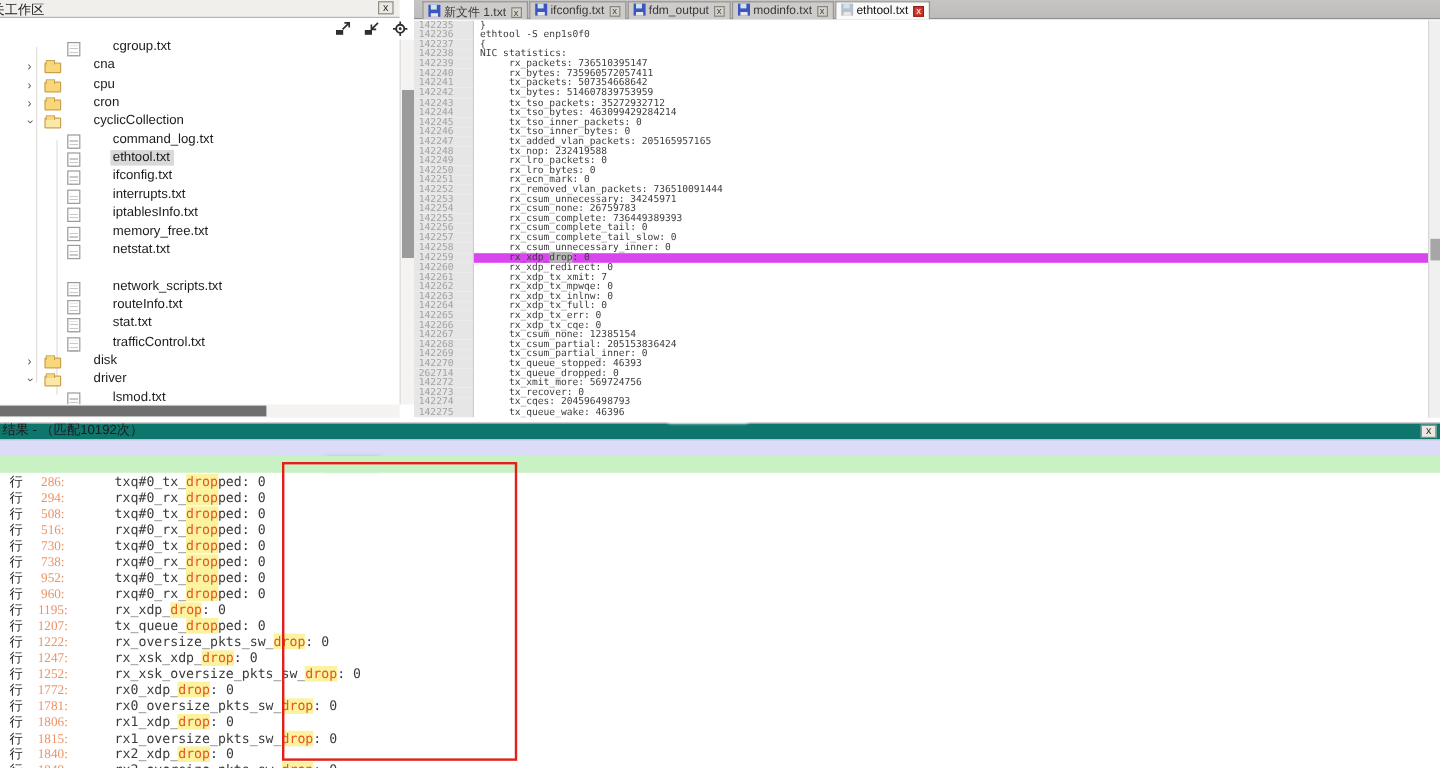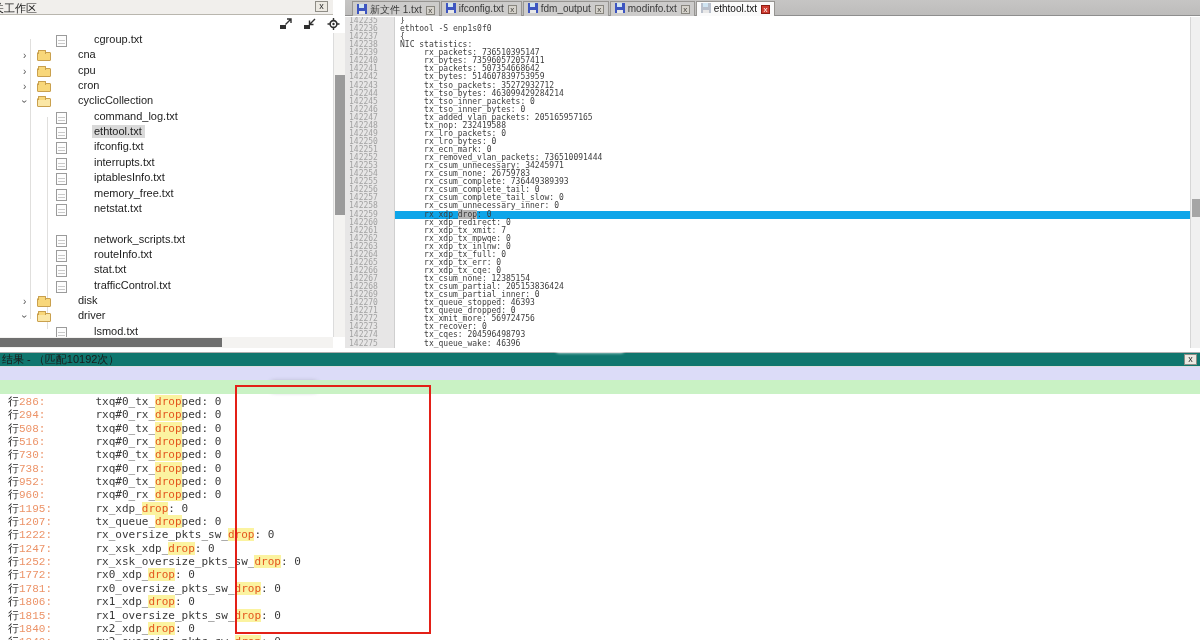--- a/index.html
+++ b/index.html
@@ -62,21 +62,21 @@
           background:#d6d3cc; color:#44423c; font-size:8px; line-height:7px; text-align:center;
           vertical-align:0px; }
   .tab.active .tabx { background:#cf3b30; border-color:#8e1d14; color:#fff; }
 
   #editor-area { left:0; top:17px; width:845px; height:331px; overflow:hidden;
                  font-family:"DejaVu Sans Mono", monospace; font-size:8px; line-height:8.07px; }
   .eline { display:flex; height:8.07px; }
   .eline .num  { width:50px; flex:0 0 50px; background:#e7e6e6; color:#a2a2a2;
                  padding-left:4px; border-right:1px solid #cfcfcf; }
   .eline .code { flex:1; padding-left:5px; white-space:pre; color:#3d3d3d; }
-  .eline.hl .code { background:#0ea5e9; }
+  .eline.hl .code { background:#d946ef; }
   .eline .gm { background:#b5b5b5; }
   #ed-vscroll { left:845px; top:17px; width:10px; height:331px; background:#f0f0f0;
                 border-left:1px solid #d6d6d6; }
   #ed-vthumb { position:absolute; left:1px; top:182px; width:8px; height:18px; background:#a6a6a6; }
 
   
   #bottom-panel { left:0; top:352px; width:1200px; height:288px; background:#fff;
                   border-top:1px solid #adadad; }
   #bp-header { left:0; top:0; width:1200px; height:14px; background:#0f766e;
                border-bottom:1px solid #dddddd; font-size:11px; color:#1a1a1a;
@@ -89,22 +89,22 @@
   .blurbox { display:inline-block; width:46px; height:11px; vertical-align:-2px;
              background:#a9aabc; filter:blur(2px); border-radius:2px; }
   #bp-path { left:0; top:27px; width:1200px; height:14px; background:#c9f2c4;
              font-family:"DejaVu Sans Mono", monospace; font-size:11px; line-height:14px;
              font-weight:bold; color:#0d7a0d; white-space:pre; padding-left:2px; overflow:hidden; }
   #bp-rows { left:0; top:42px; width:1200px; height:246px; overflow:hidden; }
   .rrow { height:13.35px; font-size:11px; line-height:13.3px; white-space:pre;
           color:#3a3a3a; cursor:default; }
   .rrow .hanzi { display:inline-block; padding-left:8px; color:#2b2b2b;
                  font-family:"Liberation Sans", sans-serif; }
-  .rrow .lnum { display:inline-block; width:50px; text-align:left; color:#ec9368;
-                font-family:Liberation Mono, monospace; }
+  .rrow .lnum { display:inline-block; width:50px; text-align:center; color:#ec9368;
+                font-family:Liberation Serif, serif; }
   .rrow .rtext { font-family:"DejaVu Sans Mono", monospace; }
   .rrow .match { color:#e4571f; background:#fbf3a0; }
 
   
   #red-rect { left:235px; top:385px; width:196px; height:249px;
               border:2px solid #e32017; pointer-events:none; }
   #editor-blur { left:556px; top:325px; width:68px; height:28px;
                  background:rgba(255,255,255,0.92); filter:blur(1.5px); border-radius:3px; }
 </style>
 </head>
@@ -304,21 +304,21 @@
       </div>
       <div class="eline">
         <span class="num">142269</span>
         <span class="code">     tx_csum_partial_inner: 0</span>
       </div>
       <div class="eline">
         <span class="num">142270</span>
         <span class="code">     tx_queue_stopped: 46393</span>
       </div>
       <div class="eline">
-        <span class="num">142271</span>
+        <span class="num">262714</span>
         <span class="code">     tx_queue_dropped: 0</span>
       </div>
       <div class="eline">
         <span class="num">142272</span>
         <span class="code">     tx_xmit_more: 569724756</span>
       </div>
       <div class="eline">
         <span class="num">142273</span>
         <span class="code">     tx_recover: 0</span>
       </div>

